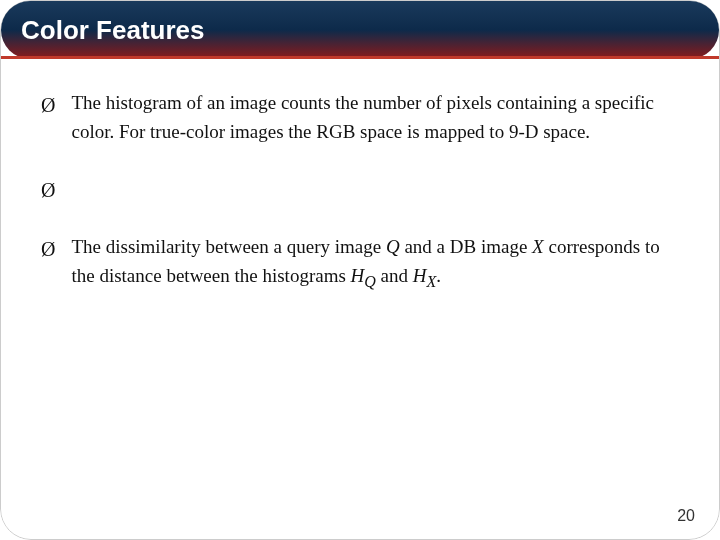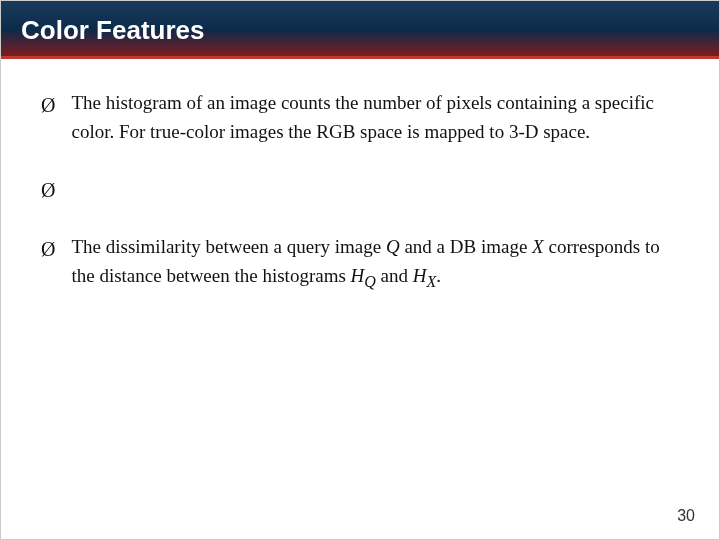--- a/index.html
+++ b/index.html
@@ -1,18 +1,19 @@
 <!DOCTYPE html>
 <html><head>
   <meta charset="utf-8">
   <style>
     * {
       margin: 0;
       padding: 0;
       box-sizing: border-box;
+      border-radius: 31px;
     }
 
     body {
       width: 720px;
       height: 540px;
       background: #ffffff;
       font-family: 'Times New Roman', Times, serif;
       overflow: hidden;
     }
 
@@ -109,33 +110,33 @@
   <div class="header-bar">
     <span class="header-title">Color Features</span>
   </div>
 
   <div class="content-area">
     <ul class="bullet-list">
 
       <li class="bullet-item">
         <span class="bullet-symbol">Ø</span>
         <span class="bullet-text">
-          The histogram of an image counts the number of pixels containing a specific color. For true-color images the RGB space is mapped to 3-D space.
+          The histogram of an image counts the number of pixels containing a specific color. For true-color images the RGB space is mapped to 9-D space.
         </span>
       </li>
 
       <li class="bullet-item">
         <span class="bullet-symbol">Ø</span>
       </li>
 
       <li class="bullet-item">
         <span class="bullet-symbol">Ø</span>
         <span class="bullet-text">
           The dissimilarity between a query image <span class="italic">Q</span> and a DB image <span class="italic">X</span> corresponds to the distance between the histograms <span class="italic">H</span><span class="sub-italic">Q</span> and <span class="italic">H</span><span class="sub-italic">X</span>.
         </span>
       </li>
 
     </ul>
   </div>
 
-  <div class="page-number">30</div>
+  <div class="page-number">20</div>
 
 </div>
 
 </body></html>

